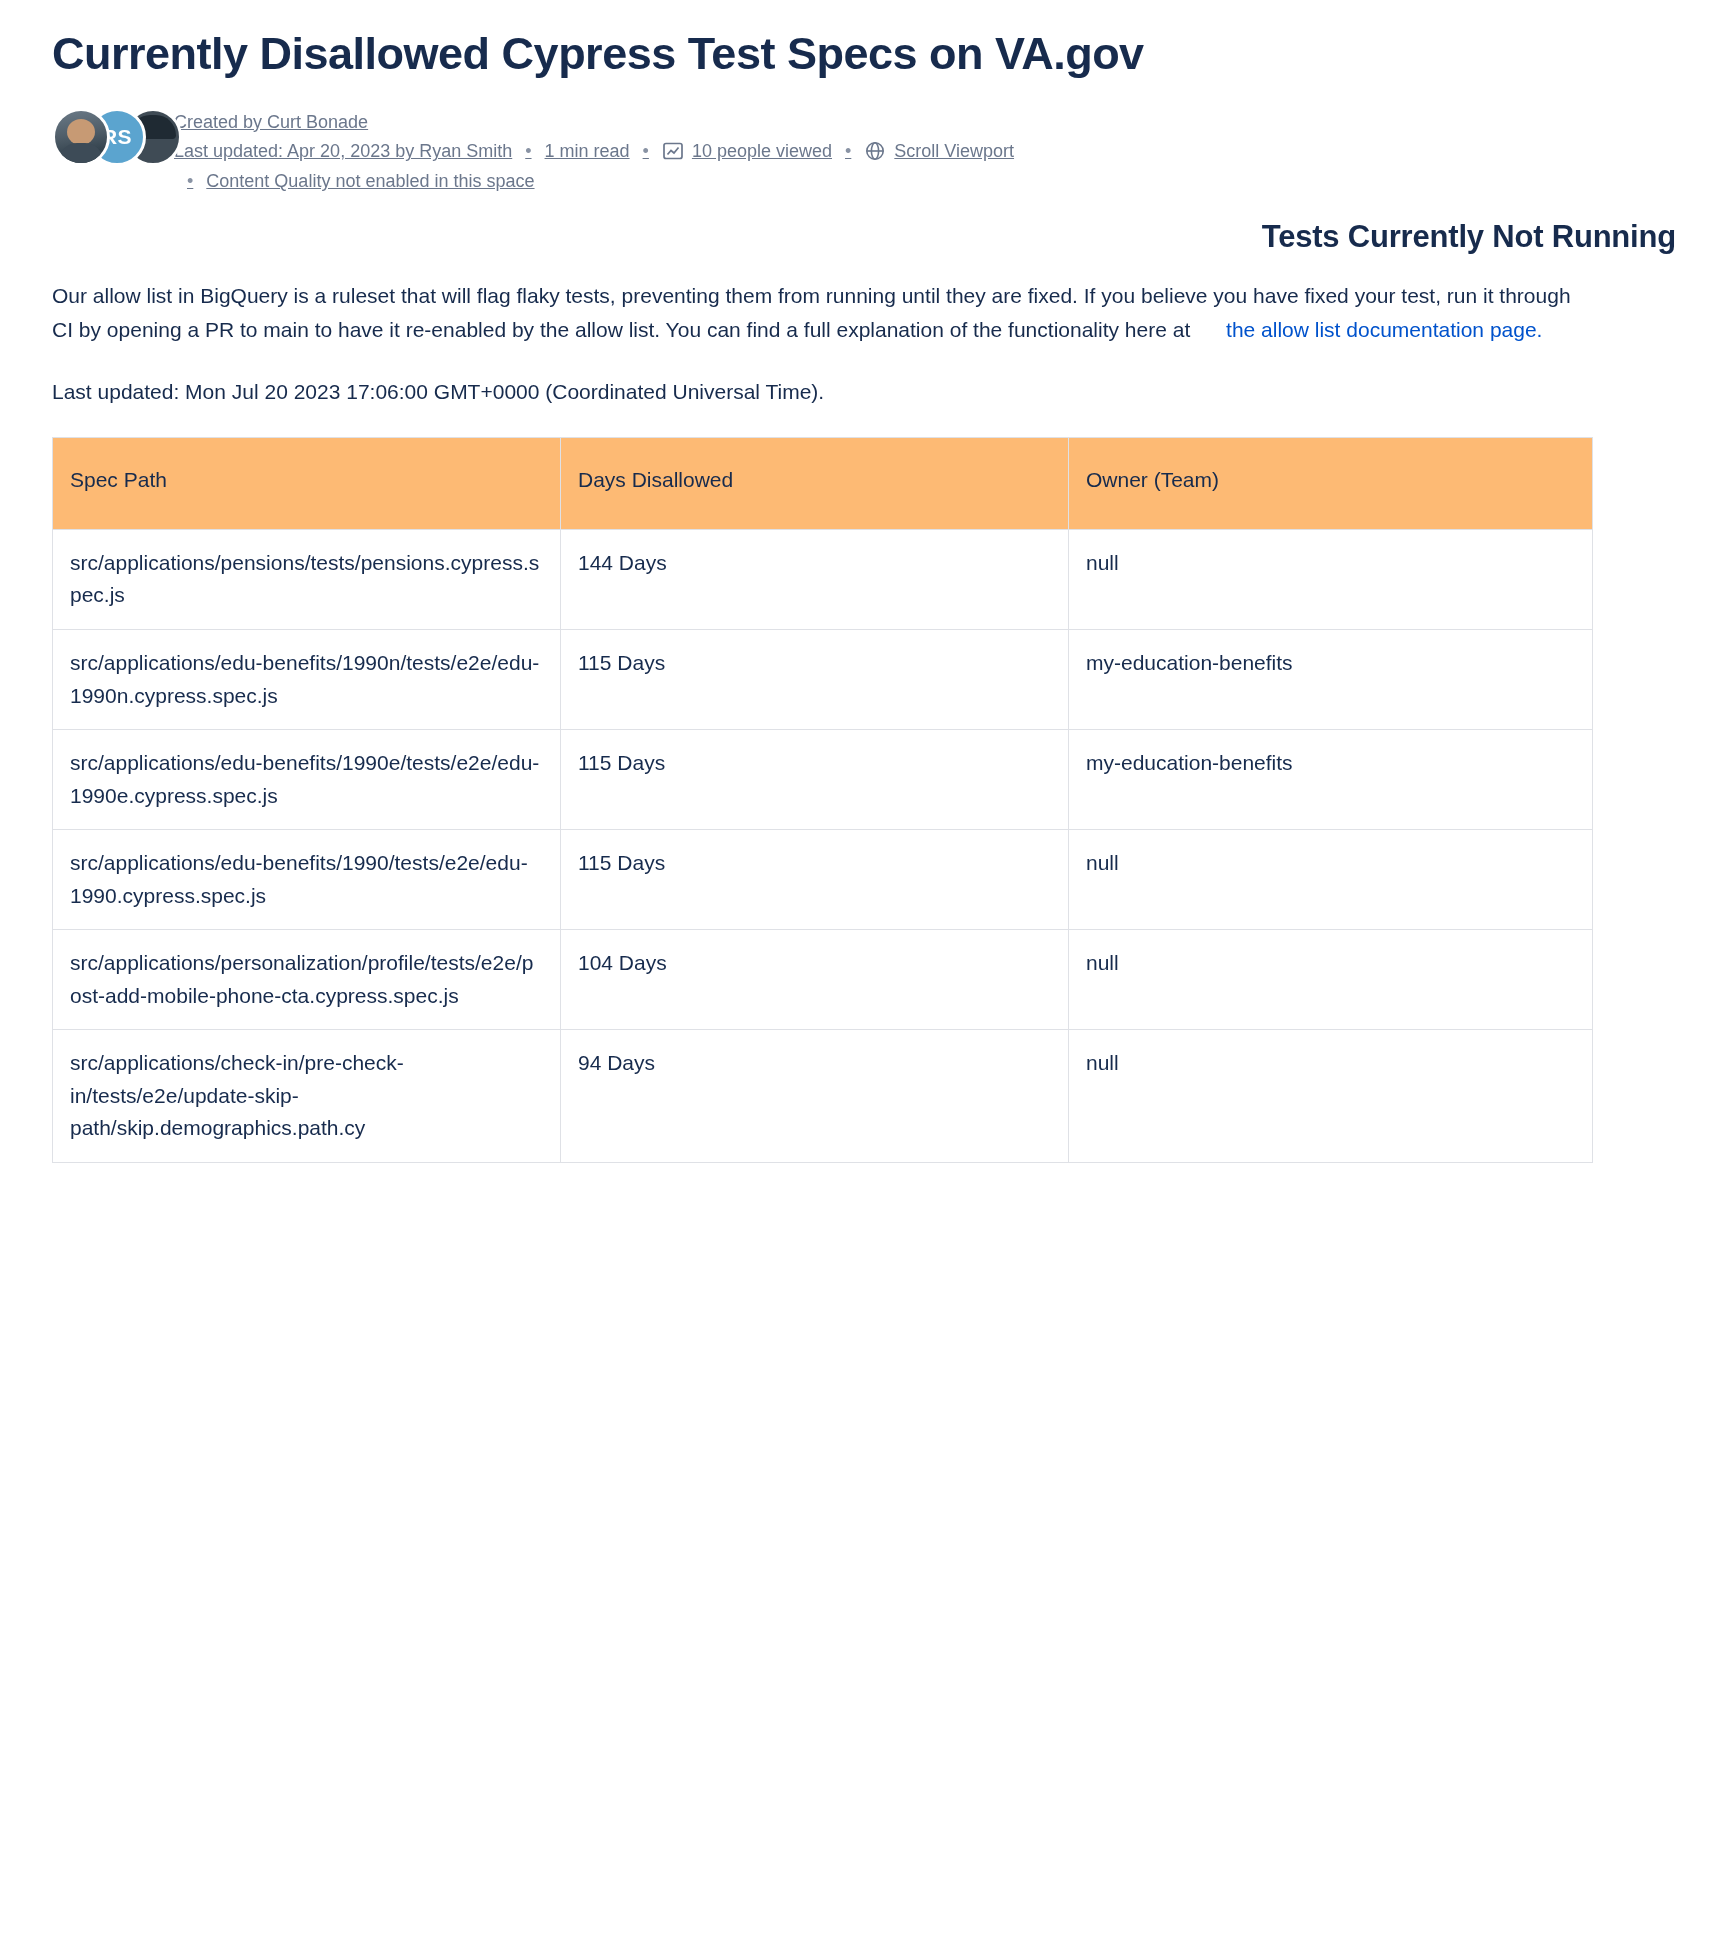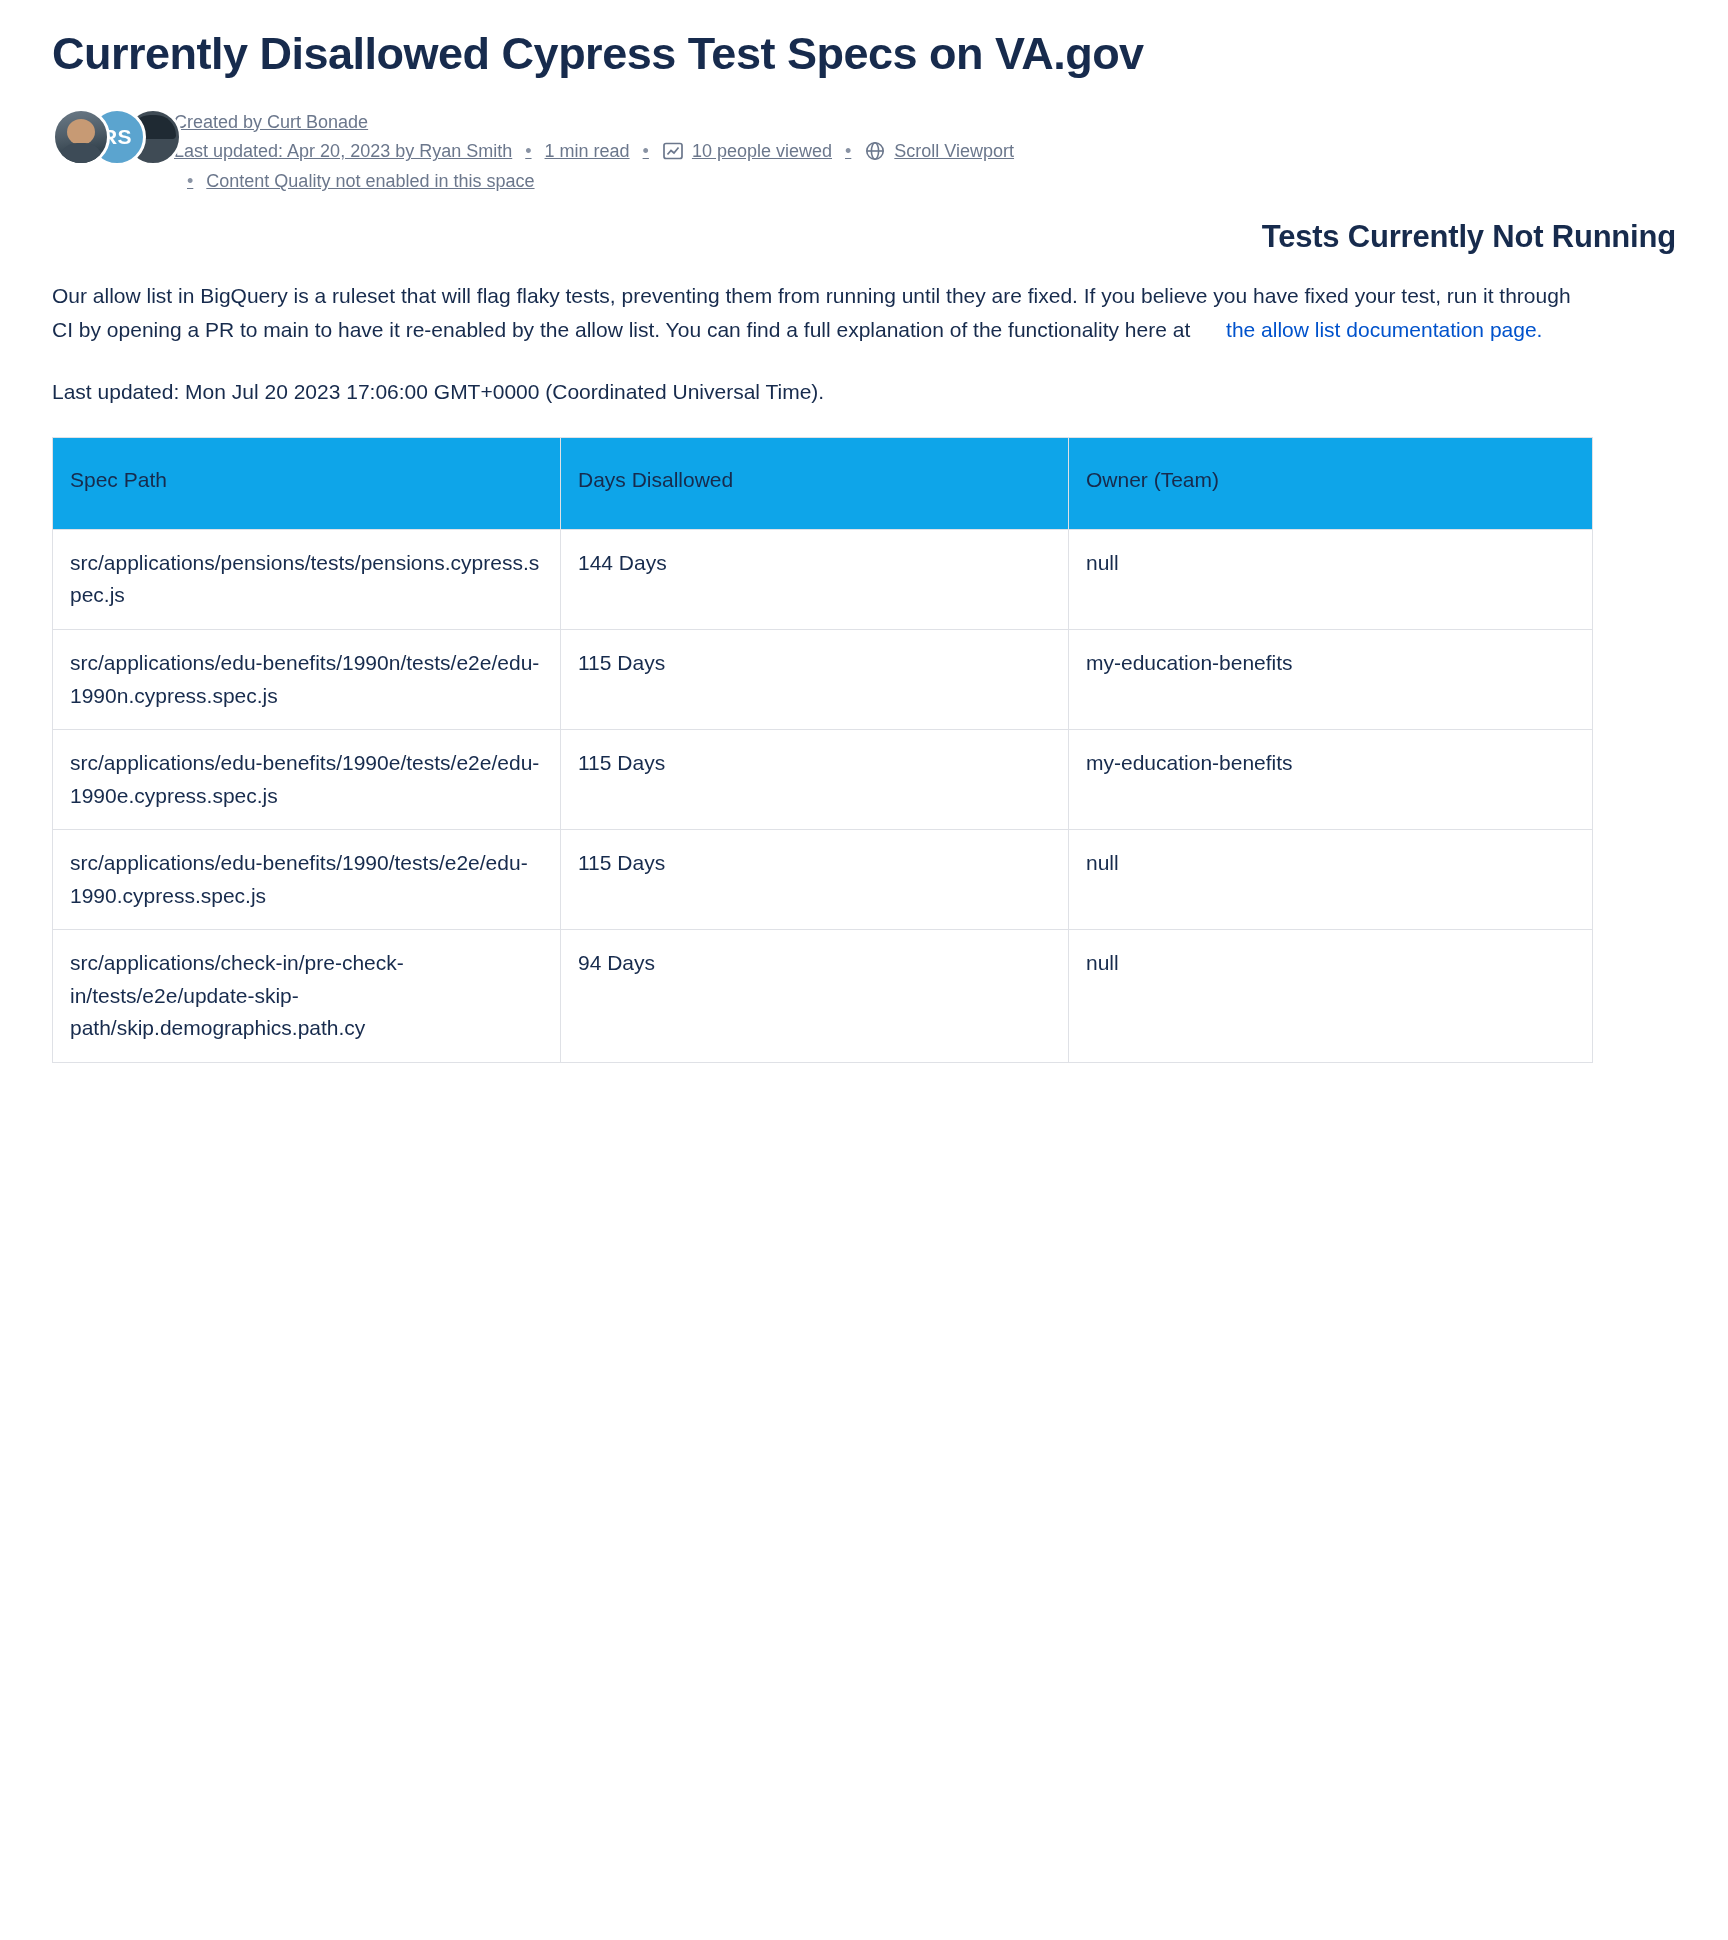--- a/index.html
+++ b/index.html
@@ -153,21 +153,21 @@
     text-align: left;
     vertical-align: top;
     padding: 17px 16px 17px 17px;
     font-size: 21px;
     line-height: 1.55;
     color: #172b4d;
     word-break: break-word;
     overflow-wrap: anywhere;
   }
   table.spec-table th {
-    background: #0ea5e9;
+    background: #fdba74;
     font-weight: 400;
     height: 92px;
     vertical-align: middle;
     padding-top: 5px;
     padding-bottom: 12px;
   }
   table.spec-table col.c1 { width: 508px; }
   table.spec-table col.c2 { width: 508px; }
   table.spec-table col.c3 { width: 524px; }
 </style>
@@ -255,20 +255,25 @@
         <td>src/applications/edu-benefits/1990e/tests/e2e/edu-1990e.cypress.spec.js</td>
         <td>115 Days</td>
         <td>my-education-benefits</td>
       </tr>
       <tr>
         <td>src/applications/edu-benefits/1990/tests/e2e/edu-1990.cypress.spec.js</td>
         <td>115 Days</td>
         <td>null</td>
       </tr>
       <tr>
+        <td>src/applications/personalization/profile/tests/e2e/post-add-mobile-phone-cta.cypress.spec.js</td>
+        <td>104 Days</td>
+        <td>null</td>
+      </tr>
+      <tr>
         <td>src/applications/check-in/pre-check-in/tests/e2e/update-skip-path/skip.demographics.path.cy</td>
         <td>94 Days</td>
         <td>null</td>
       </tr>
     </tbody>
   </table>
 
 </div>
 
 </body></html>

